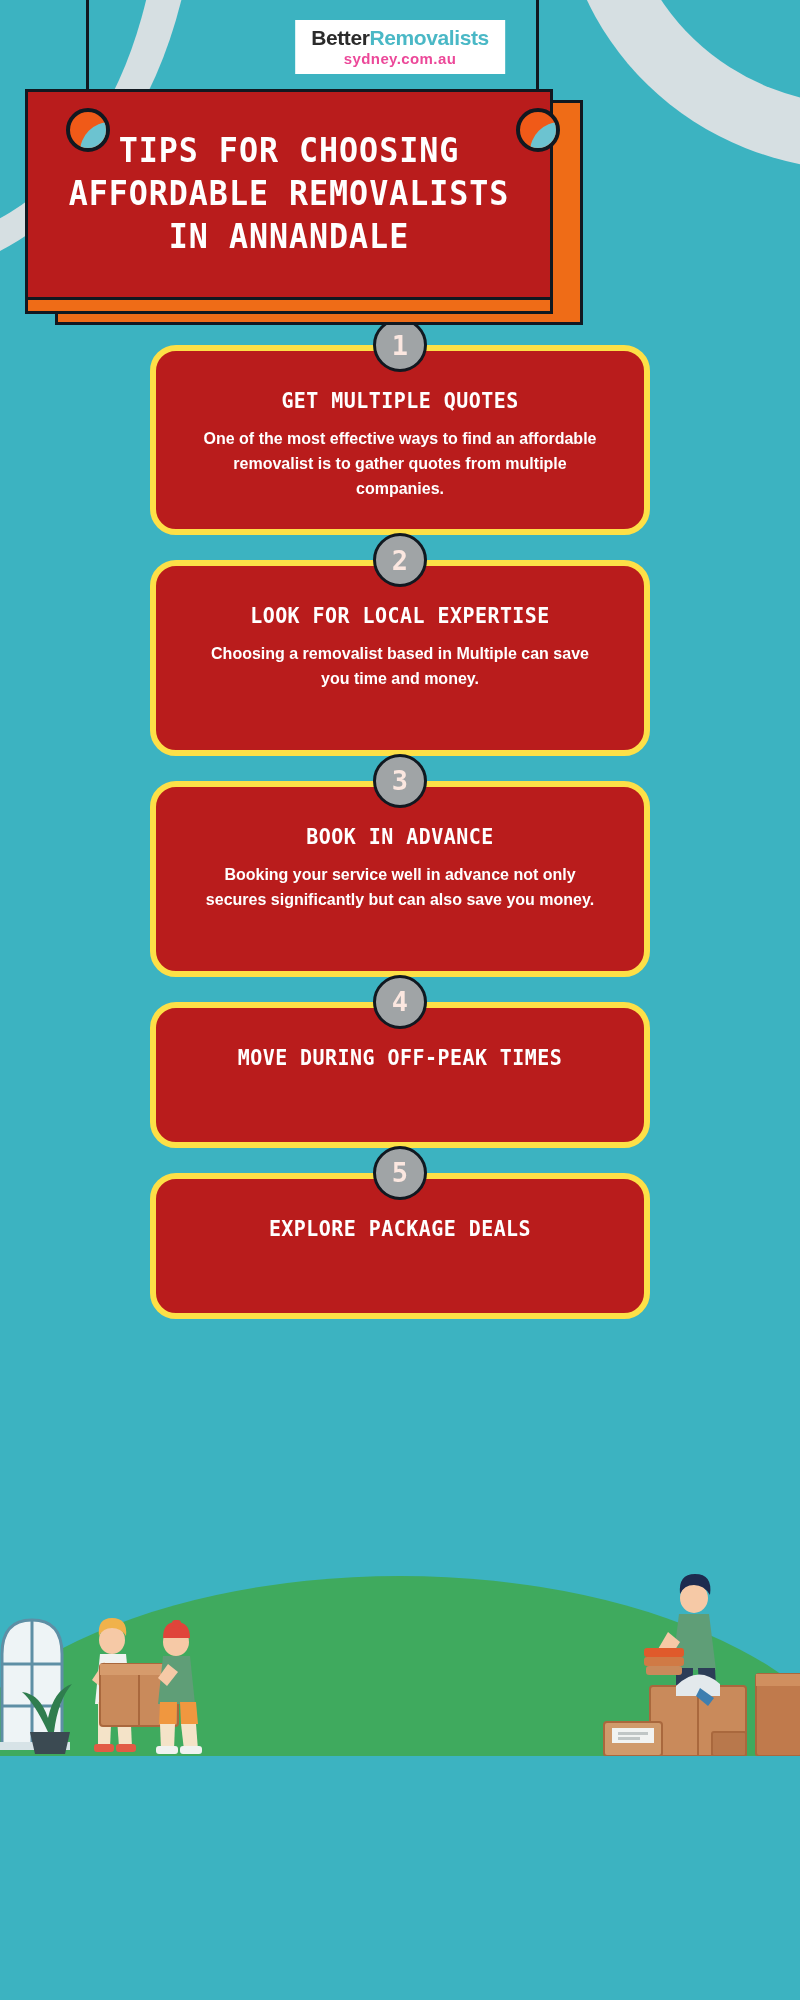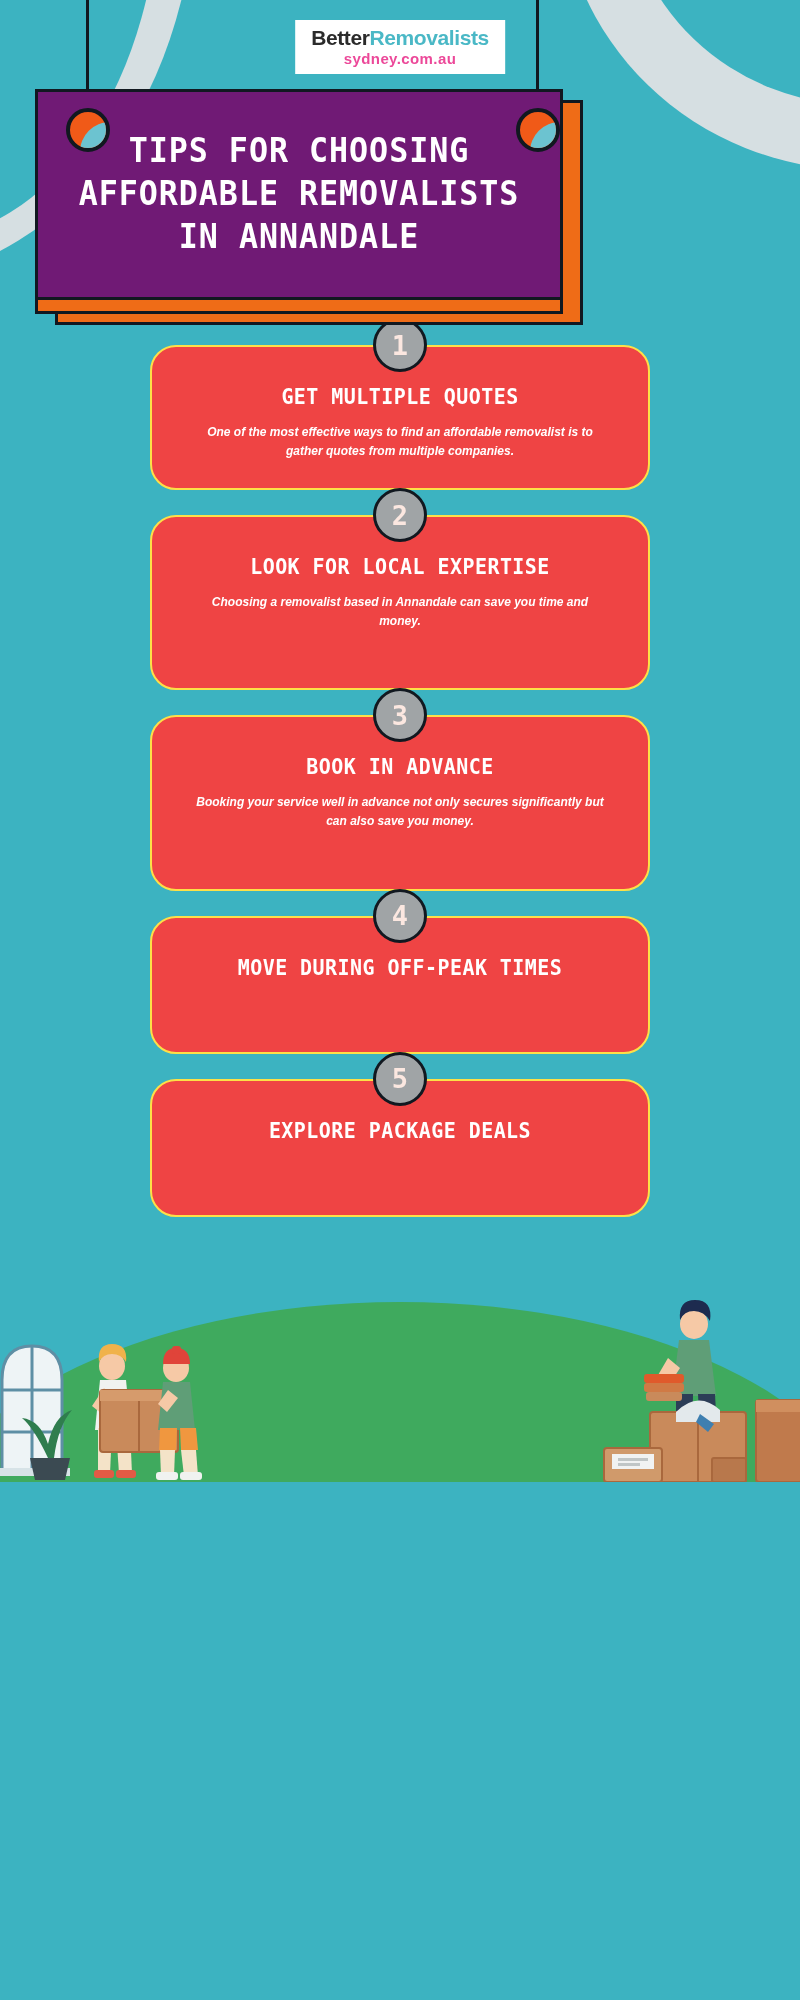--- a/index.html
+++ b/index.html
@@ -13,21 +13,21 @@
   body {
     font-family: "Liberation Sans", sans-serif;
     background: #3cb3c1;
     position: relative;
     overflow: hidden;
   }
 
   #page {
     position: relative;
     width: 800px;
-    height: 1482px;
+    height: 1756px;
     background: #3cb3c1;
     overflow: hidden;
   }
 
   
   .blob-left {
     position: absolute;
     left: -120px;
     top: -150px;
     width: 330px;
@@ -109,25 +109,25 @@
     left: 55px;
     top: 100px;
     width: 528px;
     height: 225px;
     background: #ef6c17;
     border: 3px solid #111820;
     z-index: 6;
   }
   .banner {
     position: absolute;
-    left: 35px;
+    left: 25px;
     top: 89px;
     width: 528px;
     height: 225px;
-    background: #701a75;
+    background: #b91c1c;
     border: 3px solid #111820;
     z-index: 8;
     overflow: hidden;
   }
   .banner-strip {
     position: absolute;
     left: 0;
     bottom: 0;
     width: 100%;
     height: 14px;
@@ -202,44 +202,43 @@
     font-family: "DejaVu Sans Mono", "Liberation Mono", monospace;
     font-weight: bold;
     font-size: 27px;
     display: flex;
     align-items: center;
     justify-content: center;
     z-index: 3;
   }
   .card {
     position: relative;
-    background: #ef4444;
-    border: 2px solid #fde047;
+    background: #b91c1c;
+    border: 6px solid #fde047;
     border-radius: 26px;
     padding: 38px 34px 28px 34px;
     text-align: center;
     z-index: 2;
   }
   .card-title {
     color: #ffffff;
     font-family: "DejaVu Sans Mono", "Liberation Mono", monospace;
     font-weight: bold;
     font-size: 21px;
     letter-spacing: 0.5px;
     text-transform: uppercase;
     margin-bottom: 14px;
     transform: scaleX(0.95);
   }
   .card-body {
     color: #ffffff;
-    font-size: 12px;
+    font-size: 16px;
     font-weight: bold;
     line-height: 1.55;
     padding: 0 8px;
-    font-style: italic;
   }
   .card-wrap.tall .card { padding-bottom: 58px; }
 
   
   .hill {
     position: absolute;
     left: -80px;
     bottom: -70px;
     width: 960px;
     height: 250px;
@@ -286,21 +285,21 @@
       <div class="card">
         <div class="card-title">Get Multiple Quotes</div>
         <div class="card-body">One of the most effective ways to find an affordable removalist is to gather quotes from multiple companies.</div>
       </div>
     </div>
 
     <div class="card-wrap tall">
       <div class="badge">2</div>
       <div class="card">
         <div class="card-title">Look for Local Expertise</div>
-        <div class="card-body">Choosing a removalist based in Annandale can save you time and money.</div>
+        <div class="card-body">Choosing a removalist based in Multiple can save you time and money.</div>
       </div>
     </div>
 
     <div class="card-wrap tall">
       <div class="badge">3</div>
       <div class="card">
         <div class="card-title">Book in Advance</div>
         <div class="card-body">Booking your service well in advance not only secures significantly but can also save you money.</div>
       </div>
     </div>

